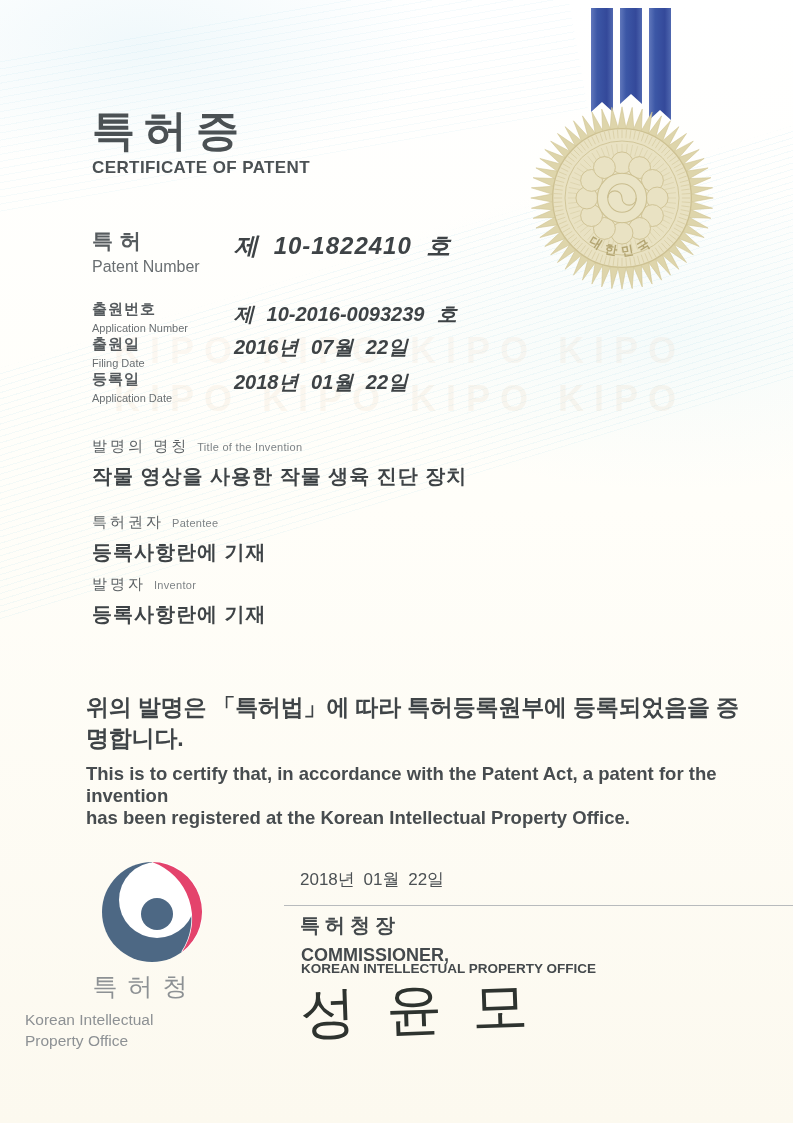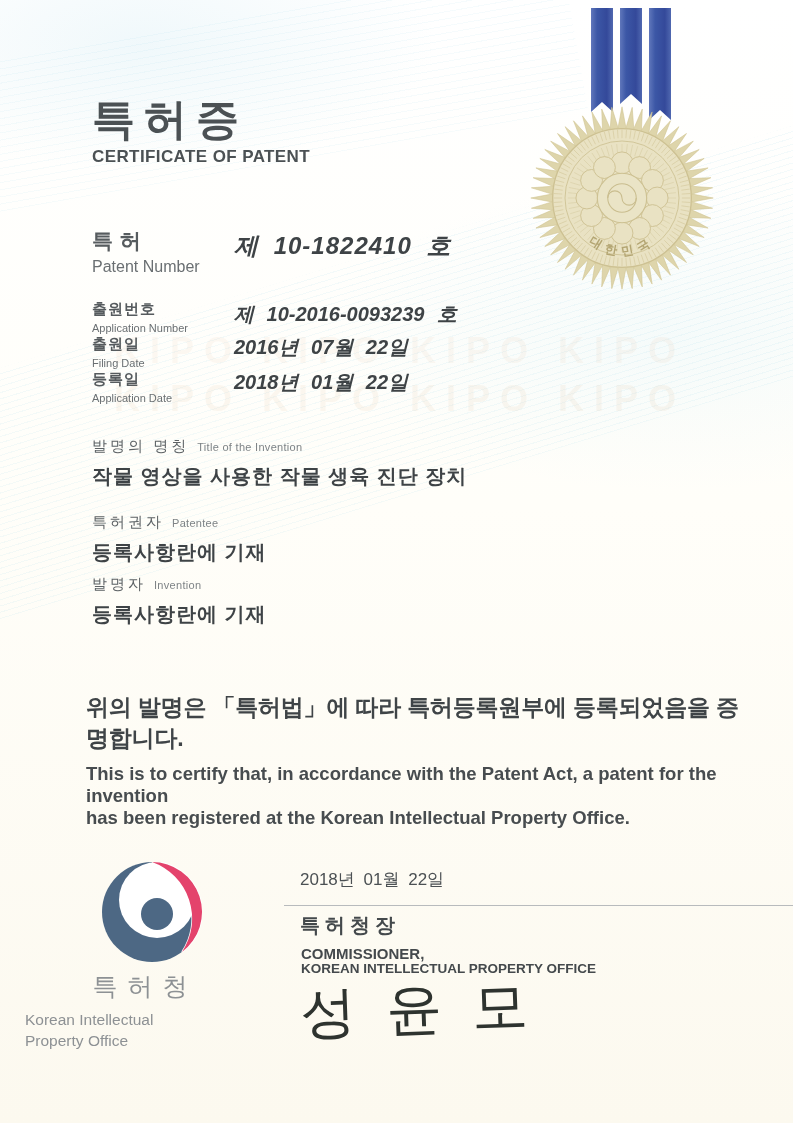--- a/index.html
+++ b/index.html
@@ -37,21 +37,21 @@
   .stripe {
     width:22px;
     background:linear-gradient(90deg,#6077bb 0%, #3c57a6 28%, #34499a 72%, #5068b0 100%);
     clip-path:polygon(0 0,100% 0,100% 100%,50% calc(100% - 10px),0 100%);
   }
   .stripe.s1 { height:104px; } .stripe.s2 { height:96px; } .stripe.s3 { height:112px; }
   .seal-svg { position:absolute; left:527px; top:103px; width:190px; height:190px; }
   .seal-text { font-size:13px; font-weight:bold; letter-spacing:6px; fill:#b3a572; }
 
   
-  .title-block { position:absolute; left:92px; top:97px; }
+  .title-block { position:absolute; left:92px; top:108px; }
   .title-ko { font-size:43px; font-weight:bold; letter-spacing:9px; color:#4b5154; line-height:1.05; }
   .title-en { font-size:17px; font-weight:bold; letter-spacing:.4px; color:#4b5154; margin-top:5px; }
 
   
   .frow { position:absolute; left:92px; }
   .frow .ko { font-weight:bold; color:#565b5e; }
   .frow .en { color:#6a6f72; margin-top:3px; }
   .fval { position:absolute; left:234px; font-weight:bold; color:#3e4346; word-spacing:7px;font-style:italic; }
   .row-patent { top:227px; } .row-patent .ko { font-size:21px; letter-spacing:7px; }
   .row-patent .en { font-size:16px; }
@@ -72,21 +72,21 @@
 
   
   .statement { position:absolute; left:86px; top:692px; width:672px; }
   .st-ko { font-size:23px; font-weight:bold; color:#3f4447; letter-spacing:-0.2px; }
   .st-en { font-size:18.5px; font-weight:600; color:#474c4f; line-height:1.2; margin-top:9px; }
 
   
   .issue-date { position:absolute; left:300px; top:868px; font-size:17px; color:#4b5053; word-spacing:4px; }
   .divider { position:absolute; left:284px; top:905px; width:509px; height:1px; background:#b8bbbd; }
   .kipo-head { position:absolute; left:300px; top:912px; font-size:20px; font-weight:bold; color:#44494c; letter-spacing:5px; }
-  .comm1 { position:absolute; left:301px; top:945px; font-size:15px; font-weight:bold; color:#44494c; }
+  .comm1 { position:absolute; left:301px; top:945px; font-size:18px; font-weight:bold; color:#44494c; }
   .comm2 { position:absolute; left:301px; top:961px; font-size:13.5px; font-weight:bold; color:#44494c; }
   .signature {
     position:absolute; left:300px; top:972px;
     font-family:"DejaVu Serif","Liberation Serif",serif;
     font-size:56px; letter-spacing:30px; color:#2e332f;
     transform:rotate(-2deg); white-space:nowrap;
   }
 
   
   .logo-svg { position:absolute; left:102px; top:862px; width:100px; height:100px; }
@@ -344,21 +344,21 @@
 
   <div class="section sec-patentee">
     <div class="sec-label">
       <span>특허권자</span><span class="sub">Patentee</span>
     </div>
     <div class="sec-value">등록사항란에 기재</div>
   </div>
 
   <div class="section sec-inventor">
     <div class="sec-label">
-      <span>발명자</span><span class="sub">Invention</span>
+      <span>발명자</span><span class="sub">Inventor</span>
     </div>
     <div class="sec-value">등록사항란에 기재</div>
   </div>
 
   <div class="statement">
     <div class="st-ko">위의 발명은 「특허법」에 따라 특허등록원부에 등록되었음을 증명합니다.</div>
     <div class="st-en">
       <div>This is to certify that, in accordance with the Patent Act, a patent for the invention</div>
       <div>has been registered at the Korean Intellectual Property Office.</div>
     </div>

